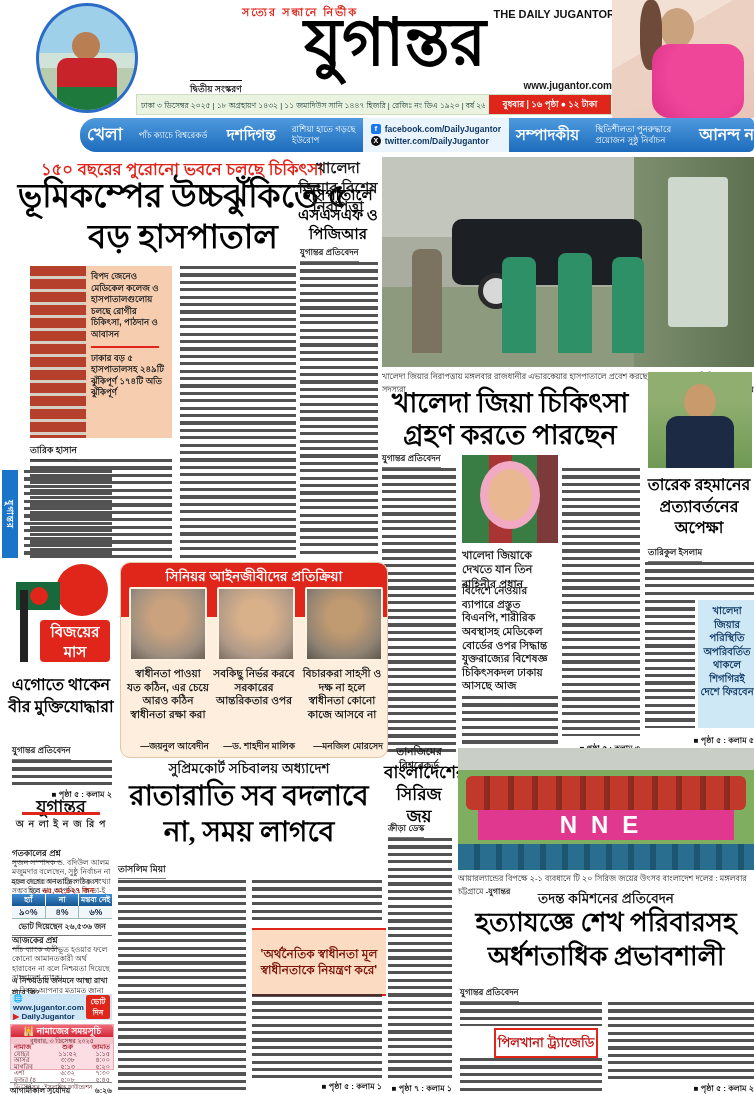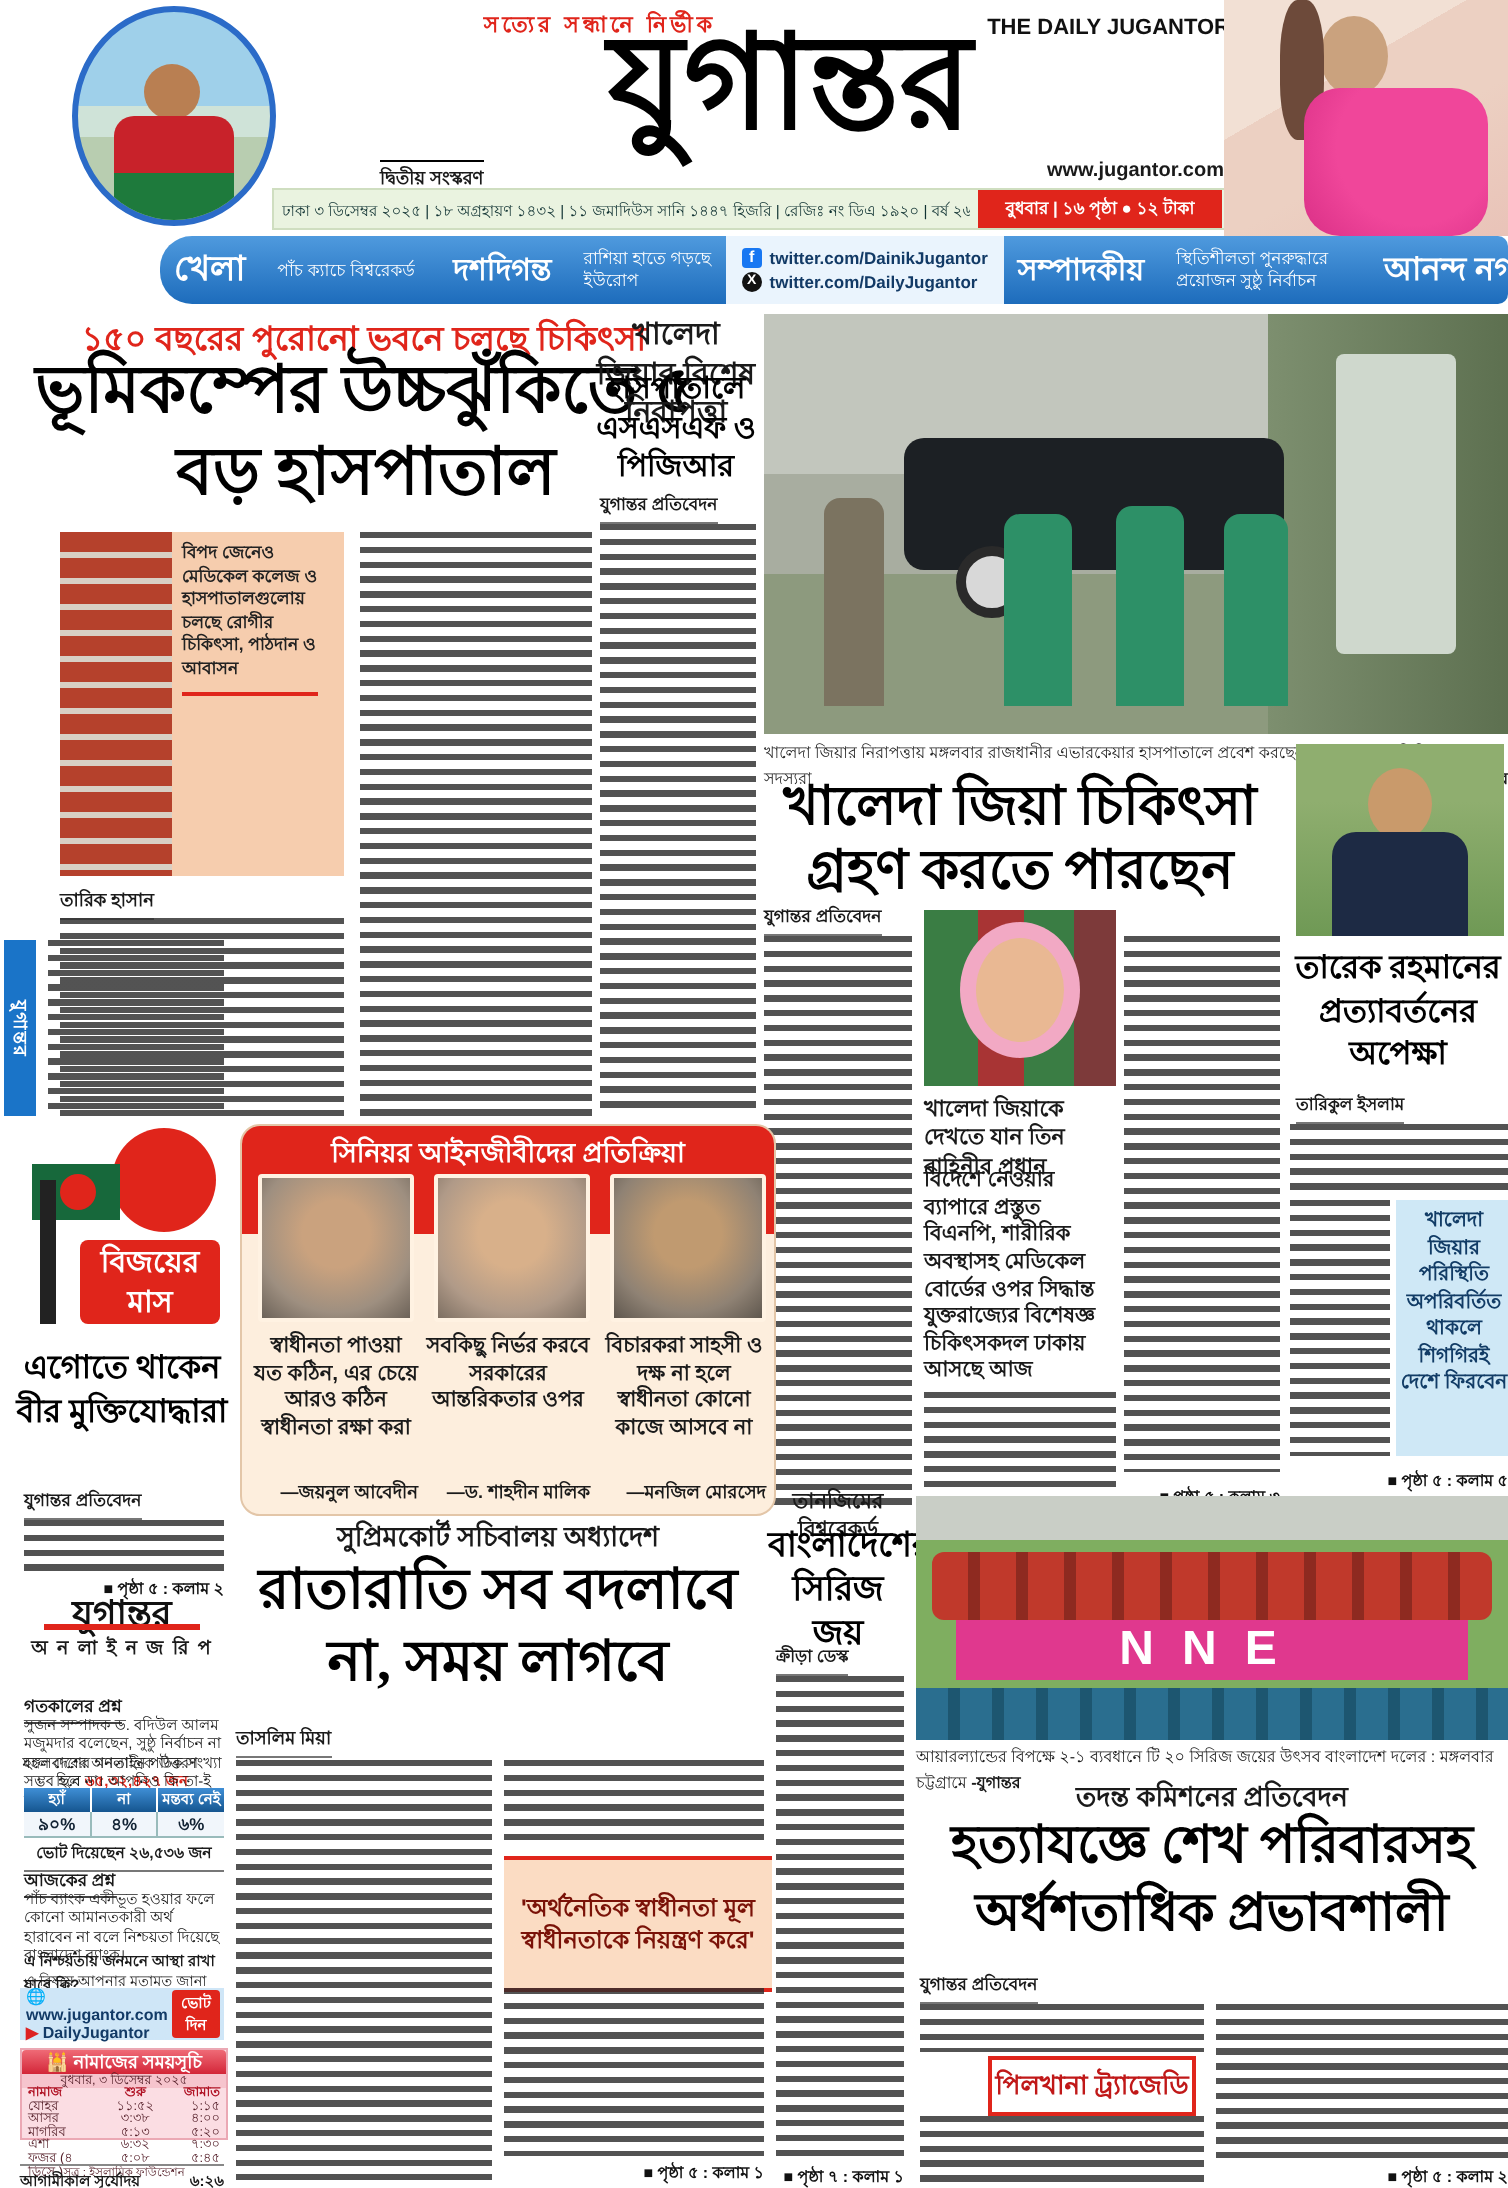--- a/index.html
+++ b/index.html
@@ -98,21 +98,21 @@
     </div>
     <div class="navdiv"></div>
     <div class="navsec">
       <span class="navlabel">দশদিগন্ত</span>
       <span class="navdiv"></span>
       <span class="navteaser" style="width:64px;">রাশিয়া হাতে গড়ছে ইউরোপ</span>
     </div>
     <div class="socialbox">
       <span class="socrow">
         <span class="fbic">f</span>
-        <span>twitter.com/DainikJugantor</span>
+        <span>facebook.com/DailyJugantor</span>
       </span>
       <span class="socrow">
         <span class="twic">X</span>
         <span>twitter.com/DailyJugantor</span>
       </span>
     </div>
     <div class="navsec">
       <span class="navlabel">সম্পাদকীয়</span>
       <span class="navdiv"></span>
       <span class="navteaser" style="width:86px;">স্থিতিশীলতা পুনরুদ্ধারে প্রয়োজন সুষ্ঠু নির্বাচন</span>
@@ -128,20 +128,21 @@
   <div class="abs ctr kicker" style="left:8px;top:157px;width:348px;font-size:16.5px;">১৫০ বছরের পুরোনো ভবনে চলছে চিকিৎসা</div>
   <div class="abs ctr hl" style="left:0px;top:176px;width:366px;font-size:33px;line-height:1.25;">ভূমিকম্পের উচ্চঝুঁকিতে ৫ বড় হাসপাতাল</div>
 
   <div class="abs" style="left:30px;top:266px;width:142px;height:172px;background:#f6cdae;display:flex;">
     <div style="width:56px;height:100%;background:
          repeating-linear-gradient(180deg,#b5412c 0 10px,#d8cfc4 10px 13px),
          linear-gradient(120deg,transparent 46%,#f4f0e8 47% 53%,transparent 54%);"></div>
     <div style="flex:1;padding:5px 5px;">
       <div style="font-size:8.6px;font-weight:bold;line-height:1.35;color:#222;">বিপদ জেনেও মেডিকেল কলেজ ও হাসপাতালগুলোয় চলছে রোগীর চিকিৎসা, পাঠদান ও আবাসন</div>
       <div style="height:2px;background:#e0251b;margin:5px 8px 5px 0;"></div>
+      <div style="font-size:8.6px;font-weight:bold;line-height:1.35;color:#222;">ঢাকার বড় ৫ হাসপাতালসহ ২৪৯টি ঝুঁকিপূর্ণ ১৭৪টি অতি ঝুঁকিপূর্ণ</div>
     </div>
   </div>
   <div class="abs byline" style="left:30px;top:443px;">তারিক হাসান</div>
   <div class="abs ft" style="left:30px;top:459px;width:142px;height:99px;"></div>
   <div class="abs ft" style="left:180px;top:266px;width:116px;height:292px;"></div>
 
   <div class="abs" style="left:2px;top:470px;width:16px;height:88px;background:#1a74c8;color:#fff;
        writing-mode:vertical-rl;text-align:center;font-size:9px;font-weight:bold;letter-spacing:1px;">যুগান্তর</div>
   <div class="abs ft" style="left:24px;top:470px;width:88px;height:88px;"></div>
 

